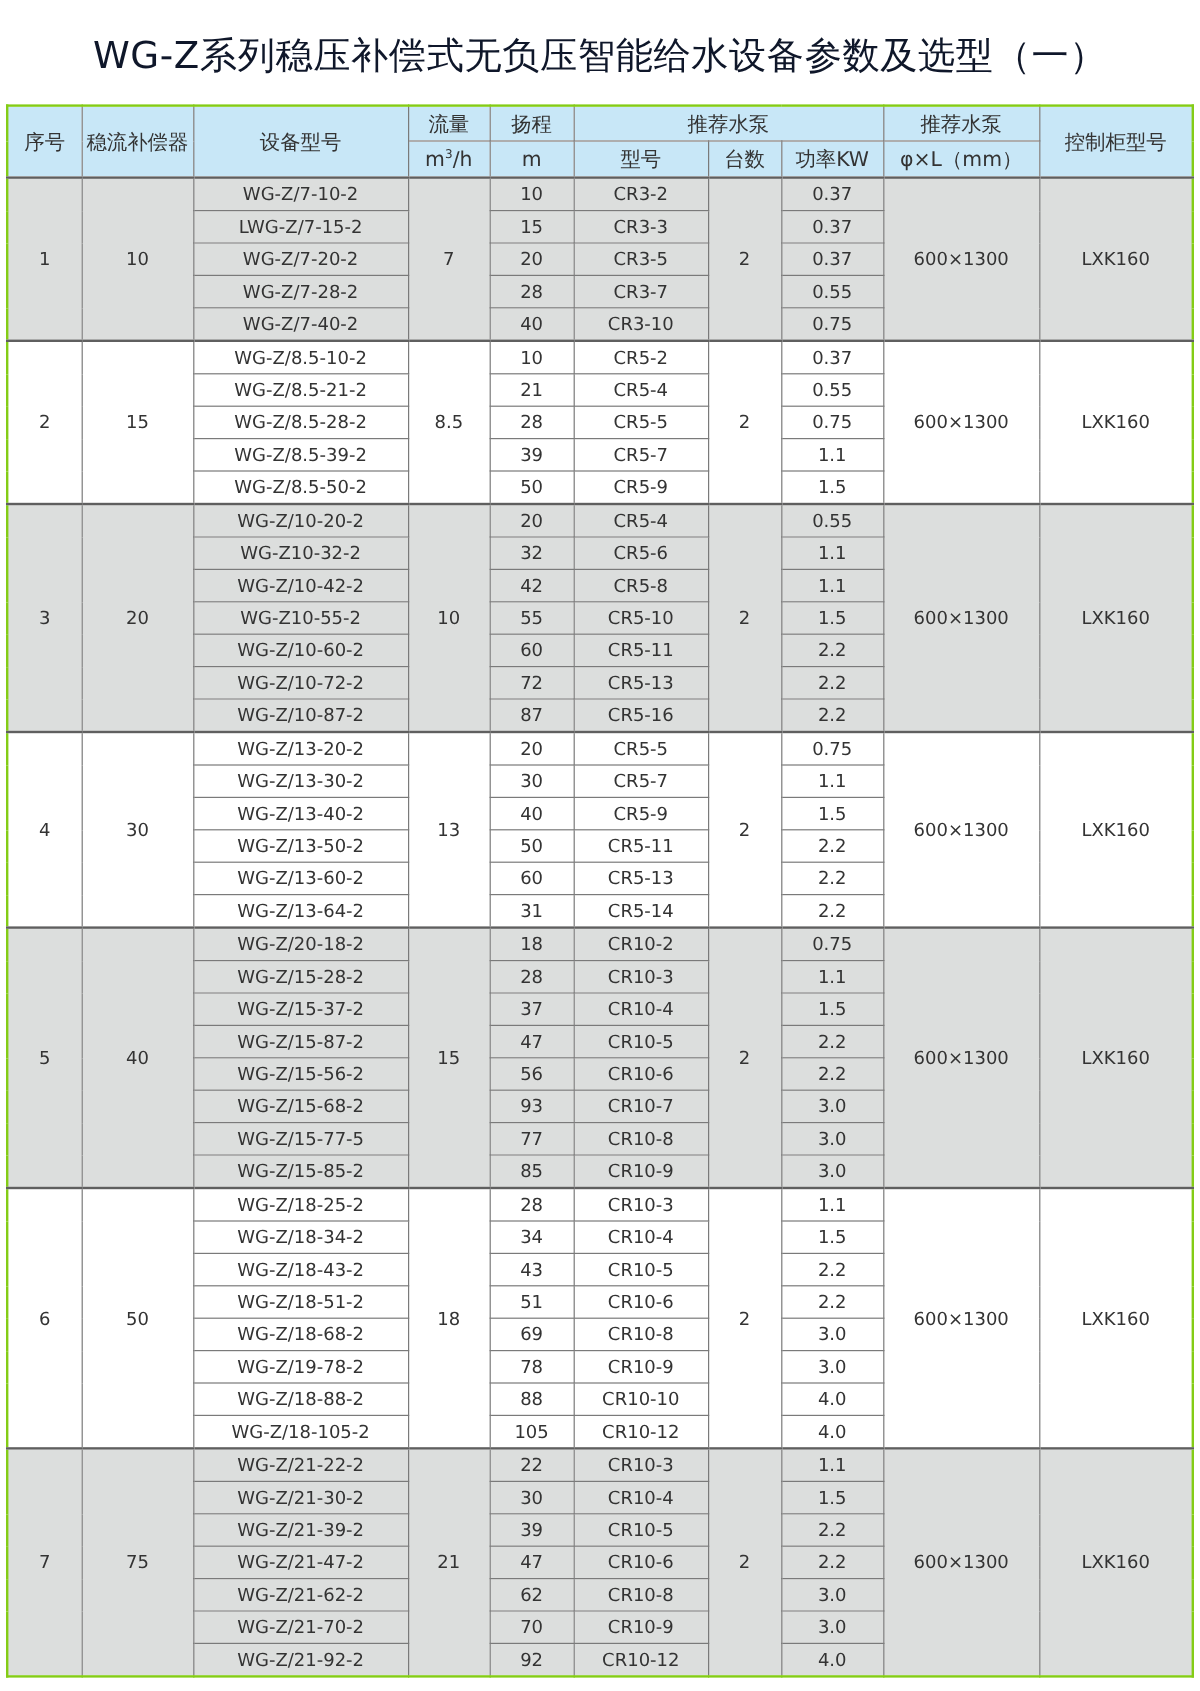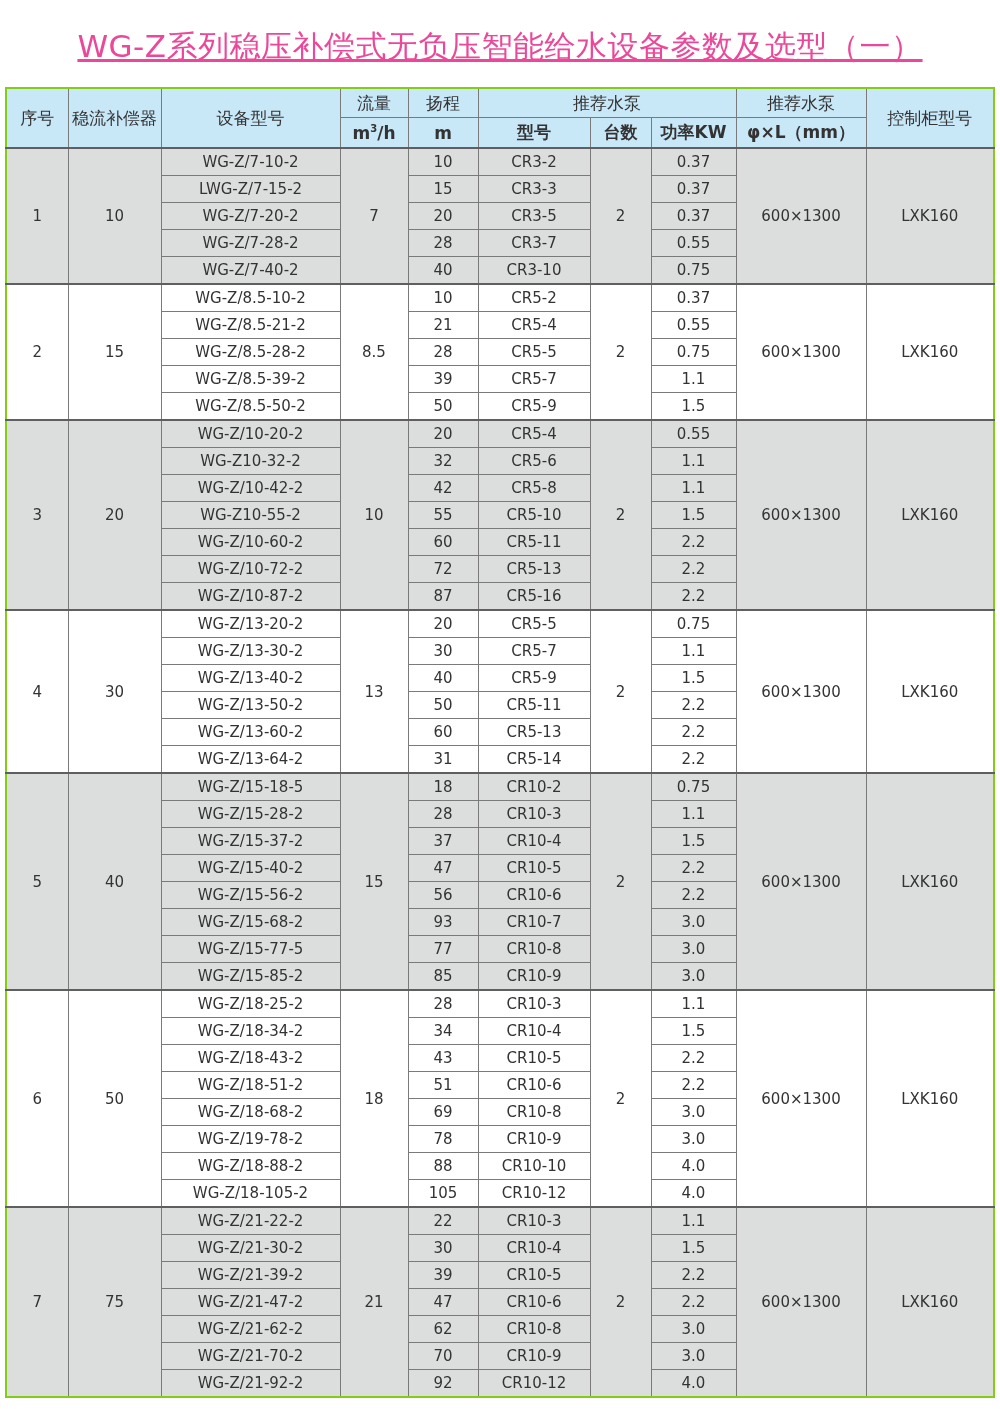--- a/index.html
+++ b/index.html
@@ -1,22 +1,22 @@
 <!DOCTYPE html>
 <html><head>
 <meta charset="utf-8">
 <style>
   html, body { margin:0; padding:0; background:#ffffff; }
   body { width:1000px; height:1409px; position:relative; font-family:"DejaVu Sans","Liberation Sans",sans-serif; color:#2a2a2a; overflow:hidden; }
-  .title { position:absolute; left:0; top:26px; width:1000px; text-align:center; font-size:31px; color:#ec4899; letter-spacing:0.5px;text-decoration:underline; }
+  .title { position:absolute; left:0; top:26px; width:1000px; text-align:center; font-size:31px; color:#0f172a; letter-spacing:0.5px; }
   table.spec { position:absolute; left:5px; top:87px; width:988px; border-collapse:collapse; table-layout:fixed; border:2px solid #84cc16; }
   table.spec td, table.spec th { border:1px solid #7a7a7a; text-align:center; vertical-align:middle; padding:0; font-weight:normal; font-size:15px; color:#333; overflow:hidden; white-space:nowrap; }
   table.spec thead th { background:#c8e7f7; font-size:17px; color:#333; }
   table.spec thead tr.h1 th { height:28px; }
-  table.spec thead tr.h2 th { height:29px;font-weight:bold; }
+  table.spec thead tr.h2 th { height:29px; }
   table.spec tbody td { height:26px; }
   tr.g-gray td { background:#dcdedd; }
   tr.g-white td { background:#ffffff; }
   tr.grp-start td { border-top:2px solid #5f5f5f; }
   sup { font-size:10px; vertical-align:super; line-height:0; }
 </style>
 </head>
 <body>
 
 <div class="title">WG-Z系列稳压补偿式无负压智能给水设备参数及选型（一）</div>
@@ -213,21 +213,21 @@
       </tr>
       <tr class="g-white">
         <td>WG-Z/13-64-2</td>
         <td>31</td>
         <td>CR5-14</td>
         <td>2.2</td>
       </tr>
       <tr class="g-gray grp-start">
         <td rowspan="8">5</td>
         <td rowspan="8">40</td>
-        <td>WG-Z/15-18-5</td>
+        <td>WG-Z/20-18-2</td>
         <td rowspan="8">15</td>
         <td>18</td>
         <td>CR10-2</td>
         <td rowspan="8">2</td>
         <td>0.75</td>
         <td rowspan="8">600×1300</td>
         <td rowspan="8">LXK160</td>
       </tr>
       <tr class="g-gray">
         <td>WG-Z/15-28-2</td>
@@ -235,21 +235,21 @@
         <td>CR10-3</td>
         <td>1.1</td>
       </tr>
       <tr class="g-gray">
         <td>WG-Z/15-37-2</td>
         <td>37</td>
         <td>CR10-4</td>
         <td>1.5</td>
       </tr>
       <tr class="g-gray">
-        <td>WG-Z/15-40-2</td>
+        <td>WG-Z/15-87-2</td>
         <td>47</td>
         <td>CR10-5</td>
         <td>2.2</td>
       </tr>
       <tr class="g-gray">
         <td>WG-Z/15-56-2</td>
         <td>56</td>
         <td>CR10-6</td>
         <td>2.2</td>
       </tr>

